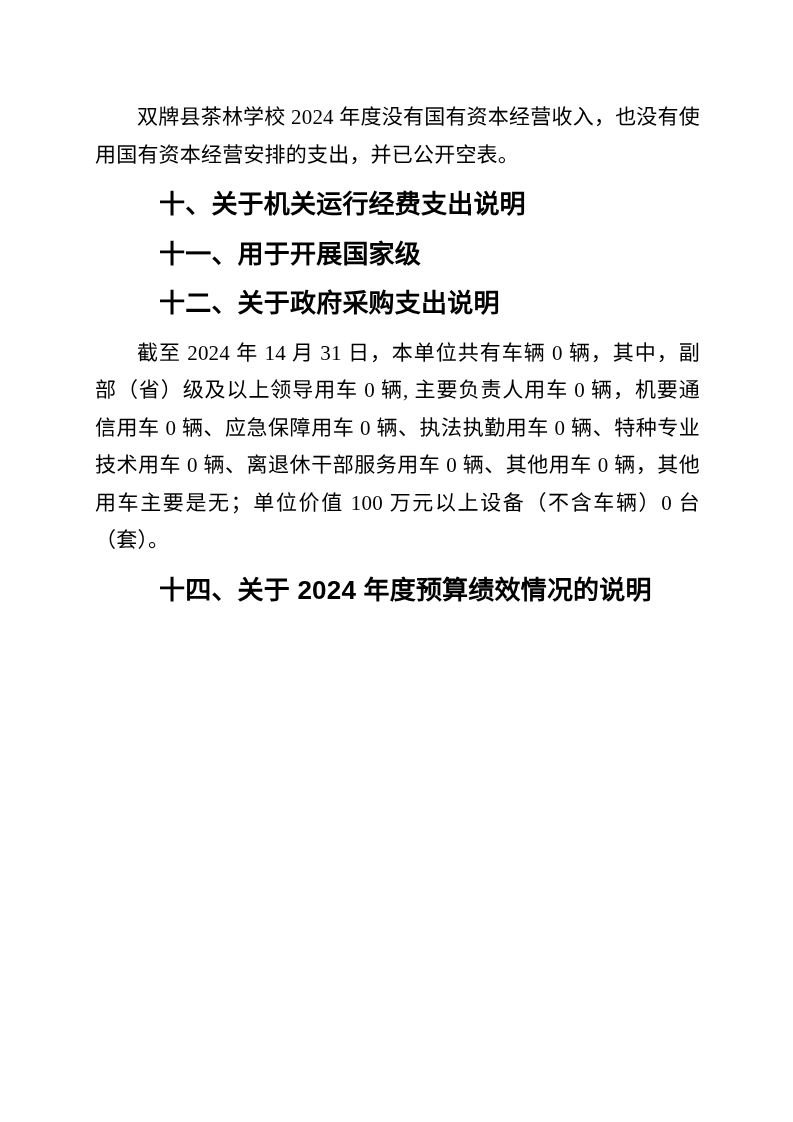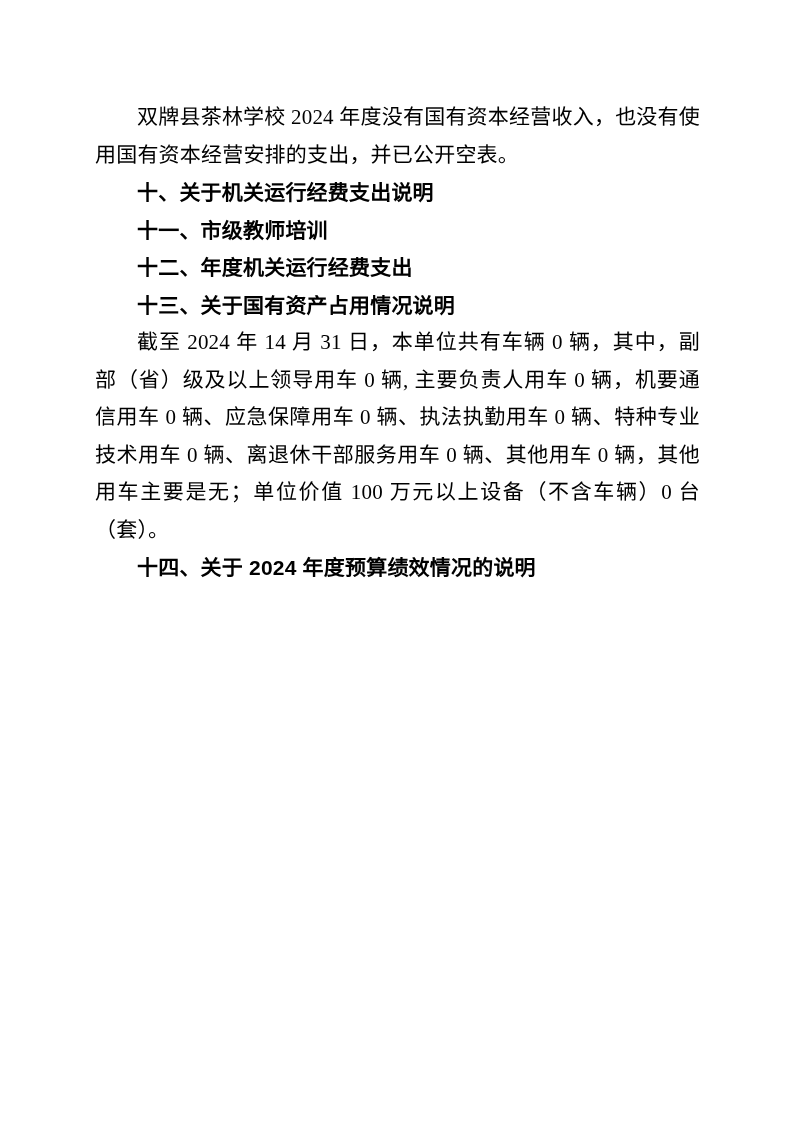--- a/index.html
+++ b/index.html
@@ -21,35 +21,34 @@
   .para {
     margin: 0;
     font-family: "Liberation Serif", "DejaVu Serif", serif;
     font-size: 21px;
     line-height: 37.5px;
     text-align: justify;
     text-indent: 2em;
     letter-spacing: 0.2px;
   }
   .heading {
-    margin: 0;
+    margin: 12px;
     font-family: "Liberation Sans", "DejaVu Sans", sans-serif;
-    font-size: 21px;
+    font-size: 26px;
     font-weight: bold;
     line-height: 37.5px;
     text-align: justify;
     text-indent: 2em;
     letter-spacing: 0.2px;
   }
 </style>
 </head>
 <body>
 
 <div class="page">
   <p class="para">双牌县茶林学校 2024 年度没有国有资本经营收入，也没有使用国有资本经营安排的支出，并已公开空表。</p>
   <h3 class="heading">十、关于机关运行经费支出说明</h3>
-  <h3 class="heading">十一、市级教师培训</h3>
-  <h3 class="heading">十二、年度机关运行经费支出</h3>
-  <h3 class="heading">十三、关于国有资产占用情况说明</h3>
+  <h3 class="heading">十一、用于开展国家级</h3>
+  <h3 class="heading">十二、关于政府采购支出说明</h3>
   <p class="para">截至 2024 年 14 月 31 日，本单位共有车辆 0 辆，其中，副部（省）级及以上领导用车 0 辆, 主要负责人用车 0 辆，机要通信用车 0 辆、应急保障用车 0 辆、执法执勤用车 0 辆、特种专业技术用车 0 辆、离退休干部服务用车 0 辆、其他用车 0 辆，其他用车主要是无；单位价值 100 万元以上设备（不含车辆）0 台（套）。</p>
   <h3 class="heading">十四、关于 2024 年度预算绩效情况的说明</h3>
 
 </div>
 
 </body></html>

